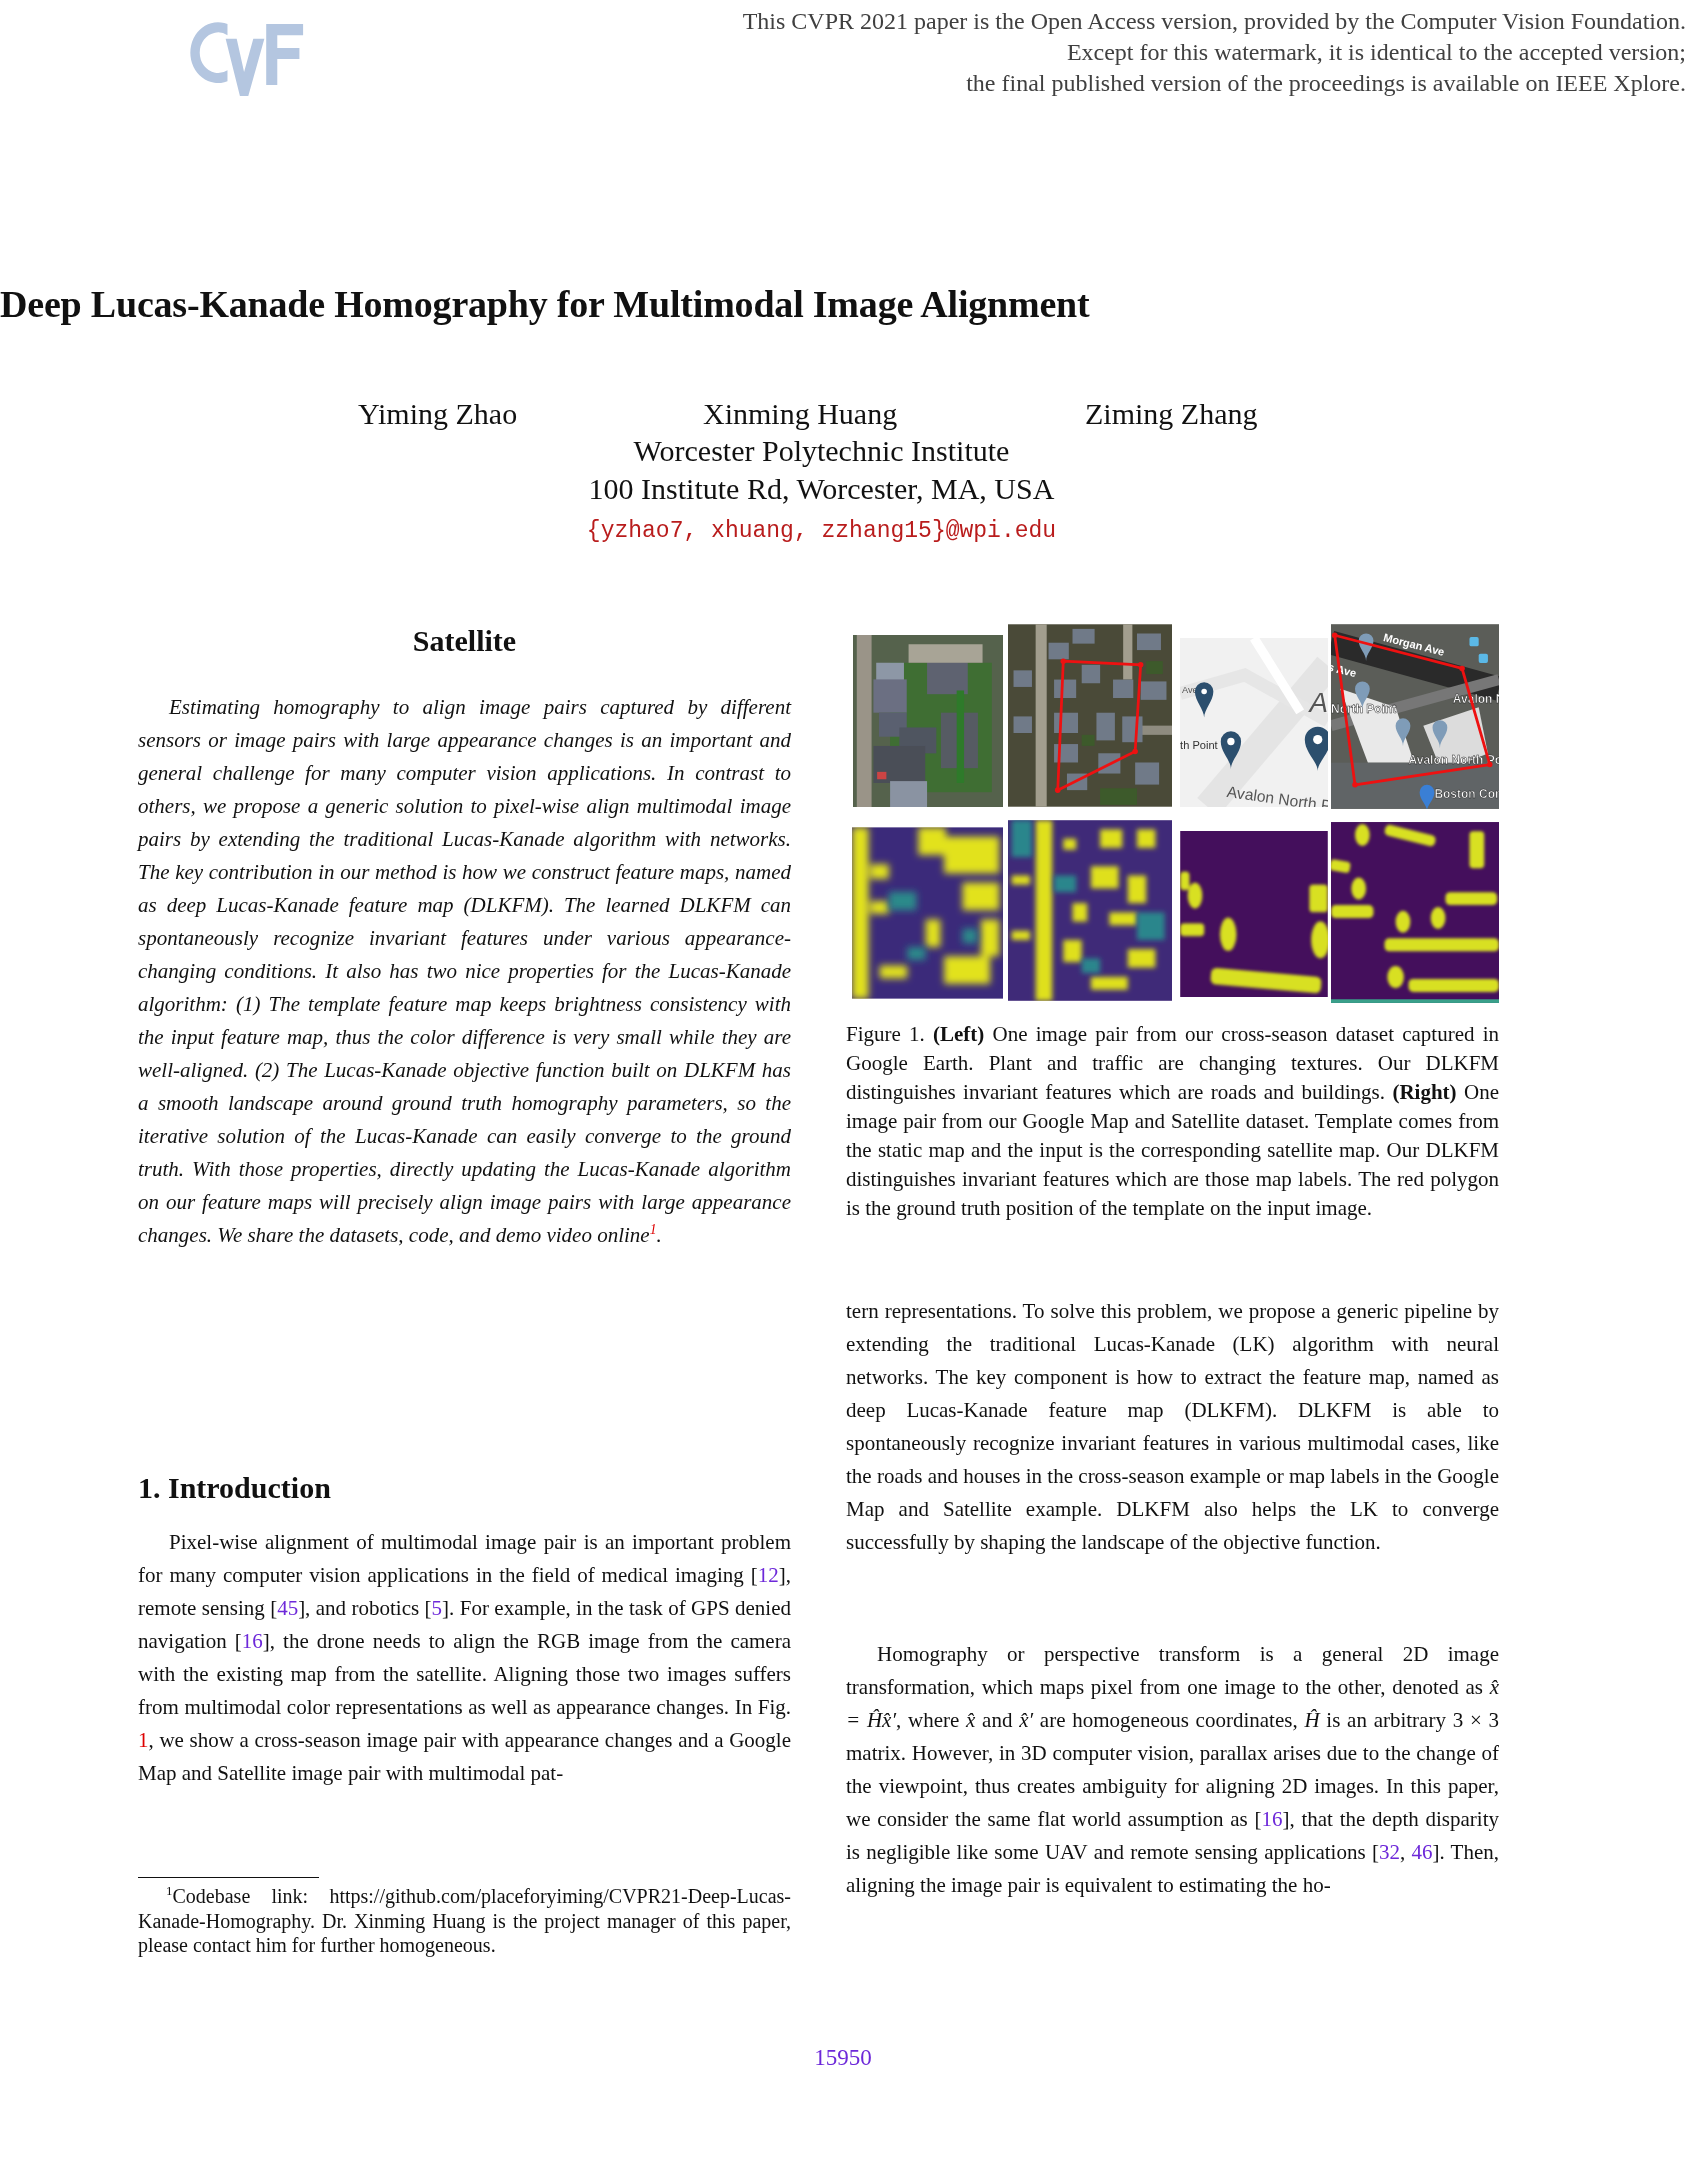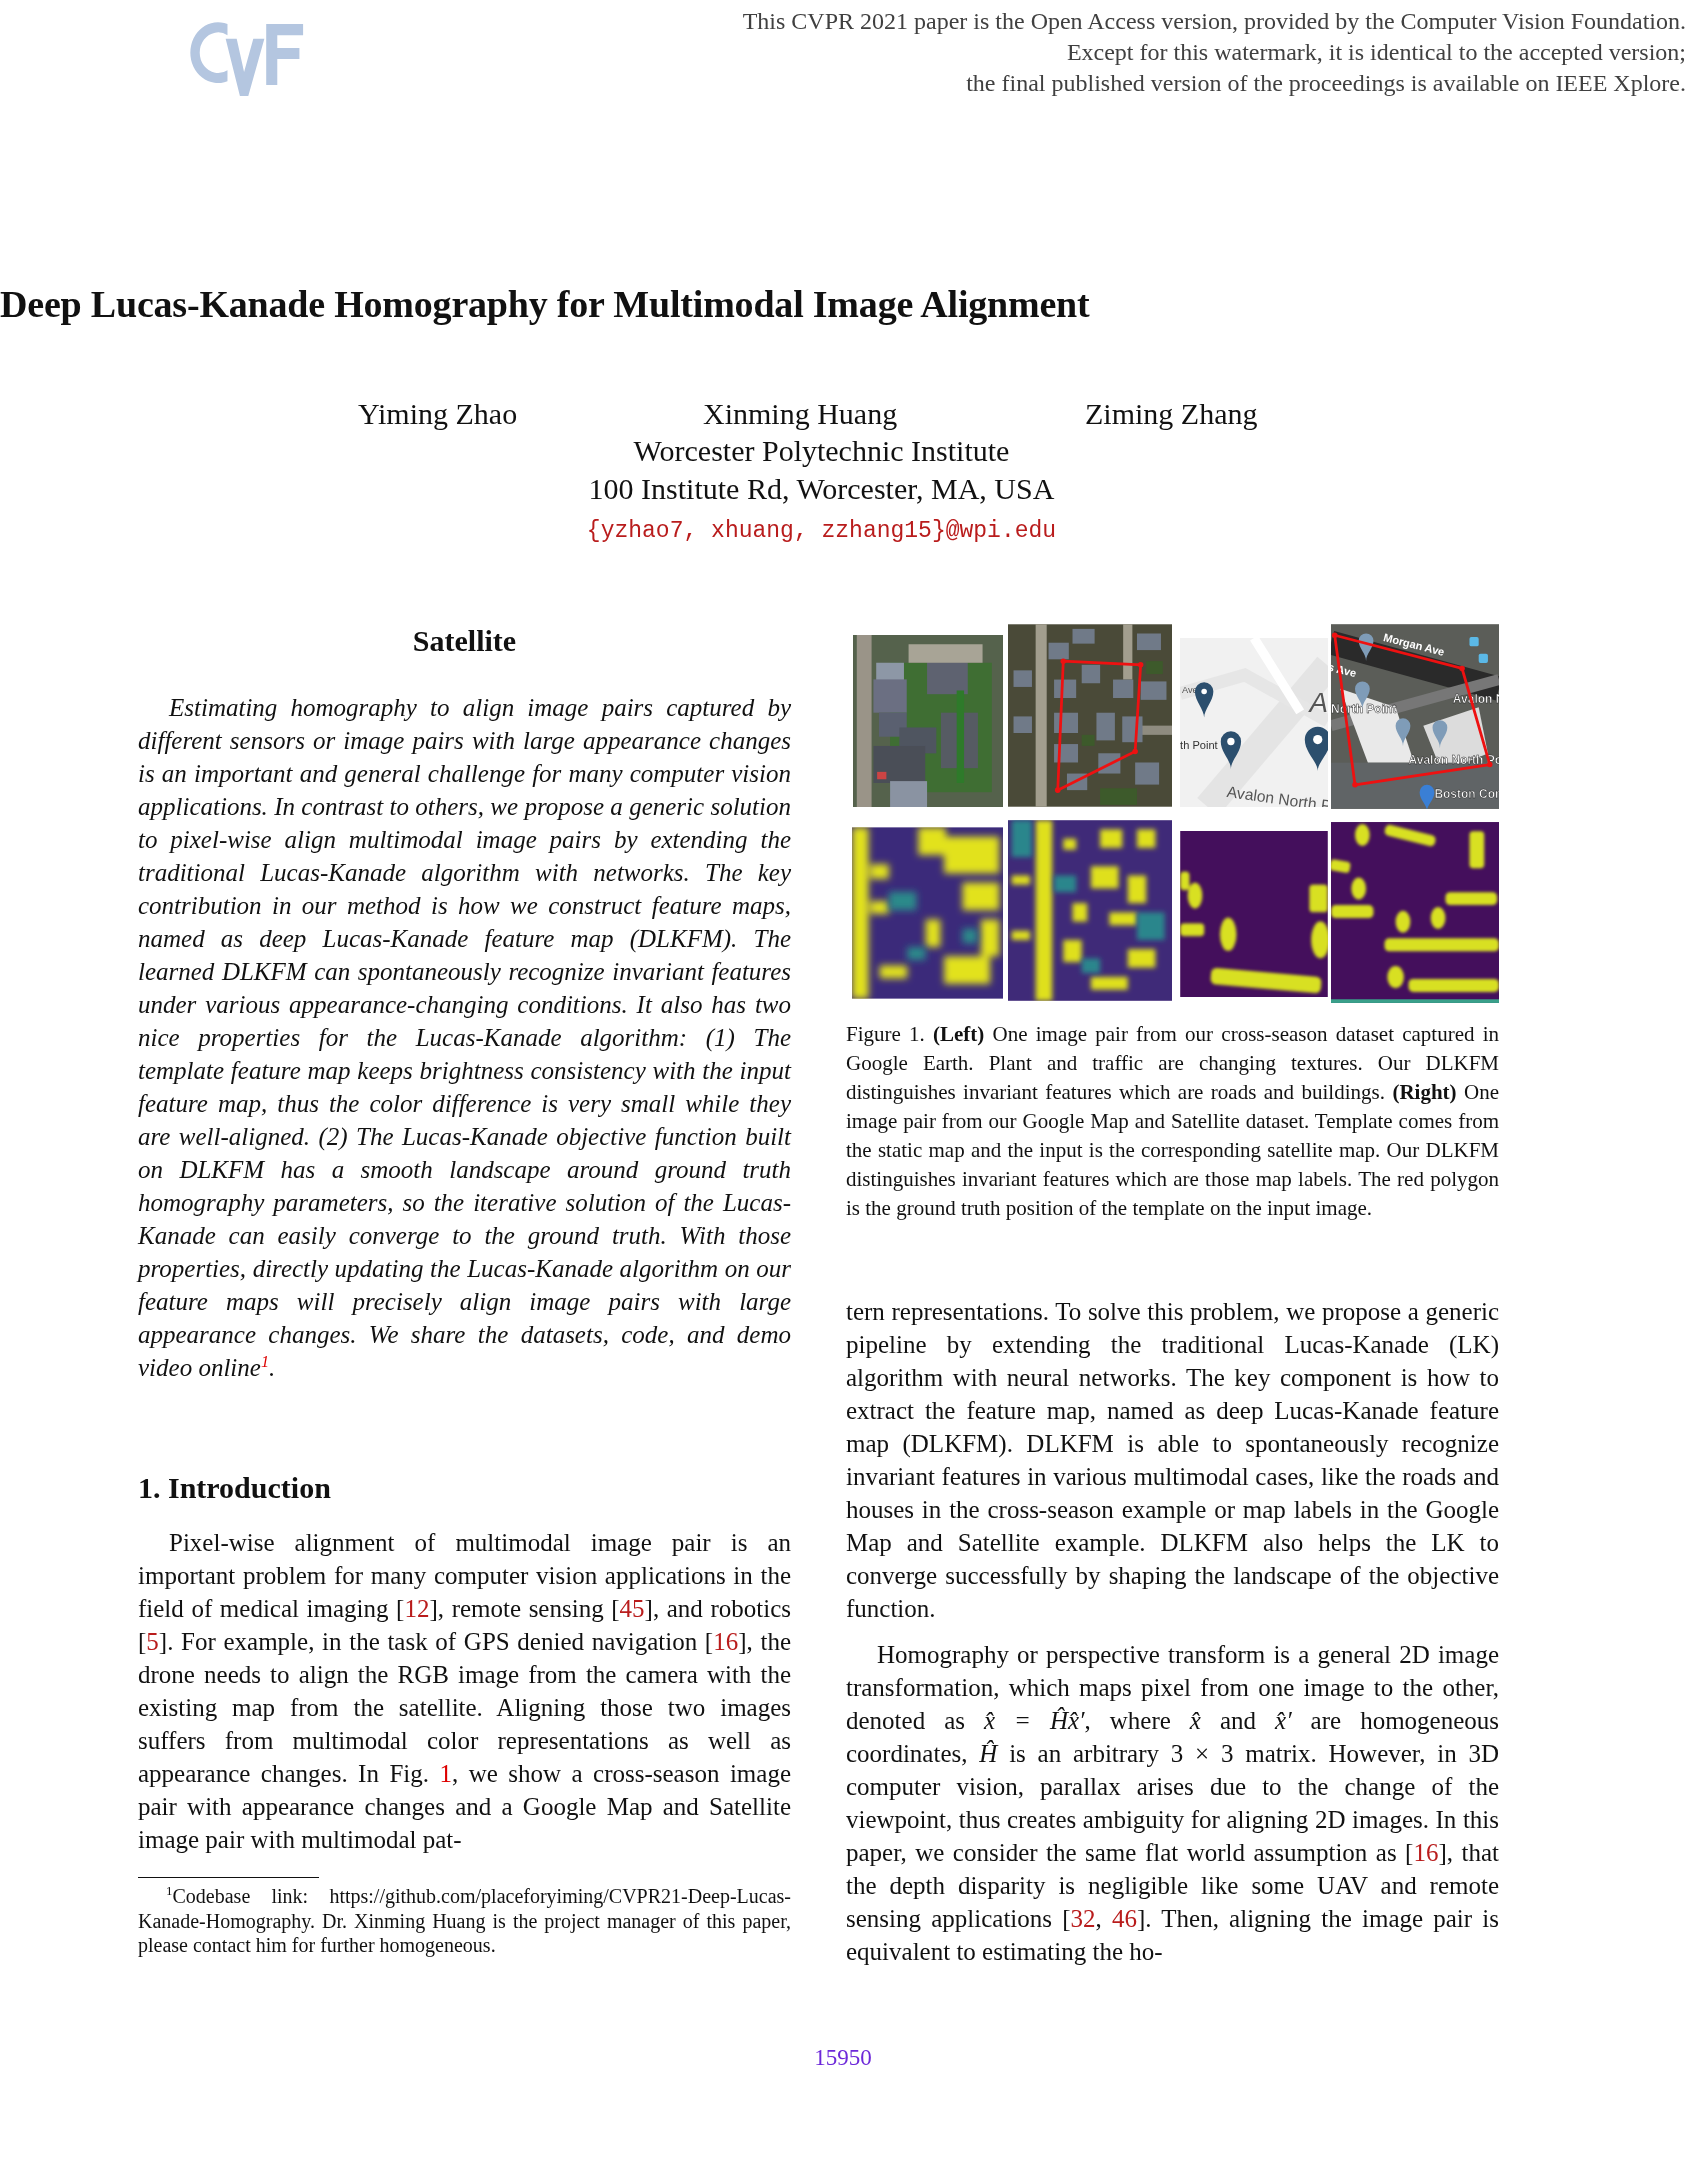--- a/index.html
+++ b/index.html
@@ -13,35 +13,35 @@
              font-size: 24px; line-height: 31px; }
 
   #title { left: 0; width: 1643px; top: 282px; 
            font-size: 38px; font-weight: bold; letter-spacing: -0.2px; }
   .author { top: 397px; font-size: 30px; }
   .affil { left: 0; width: 1643px; text-align: center; font-size: 30px; }
   #email { left: 0; width: 1643px; top: 518px; text-align: center;
            font-family: "Liberation Mono", "DejaVu Sans Mono", monospace; font-size: 23px; color: #b91c1c; }
 
   
-  .col { width: 653px; font-size: 25px; line-height: 33px; text-align: justify; }
+  .col { width: 653px; font-size: 21px; line-height: 33px; text-align: justify; }
   .col p { margin: 0; }
   .indent { text-indent: 31px; }
 
   #abstract-heading { left: 138px; width: 653px; top: 624px; text-align: center;
                       font-size: 30px; font-weight: bold; }
   #abstract-body { top: 691px; font-style: italic; }
   #intro-heading { left: 138px; top: 1471px; font-size: 30px; font-weight: bold; }
   #intro-body { top: 1526px; }
   #fn-rule { left: 138px; top: 1877px; width: 181px; height: 0.9px; background: #111; }
   #footnote { left: 138px; width: 653px; top: 1884px; font-size: 20px; line-height: 24.5px; text-align: justify; }
   #footnote p { margin: 0; text-indent: 28px; }
   sup { font-size: 65%; line-height: 0; }
 
-  .cite { color: #b91c1c; }
+  .cite { color: #6d28d9; }
   .ref { color: #dd0000; }
 
   
   #figure { left: 846px; top: 624px; width: 653px; height: 388px; }
   .panel { position: absolute; overflow: hidden; }
 
   #caption { left: 846px; width: 653px; top: 1020px; font-size: 21px; line-height: 29px; text-align: justify; }
   #caption p { margin: 0; }
 
   #right-body1 { top: 1295px; }

